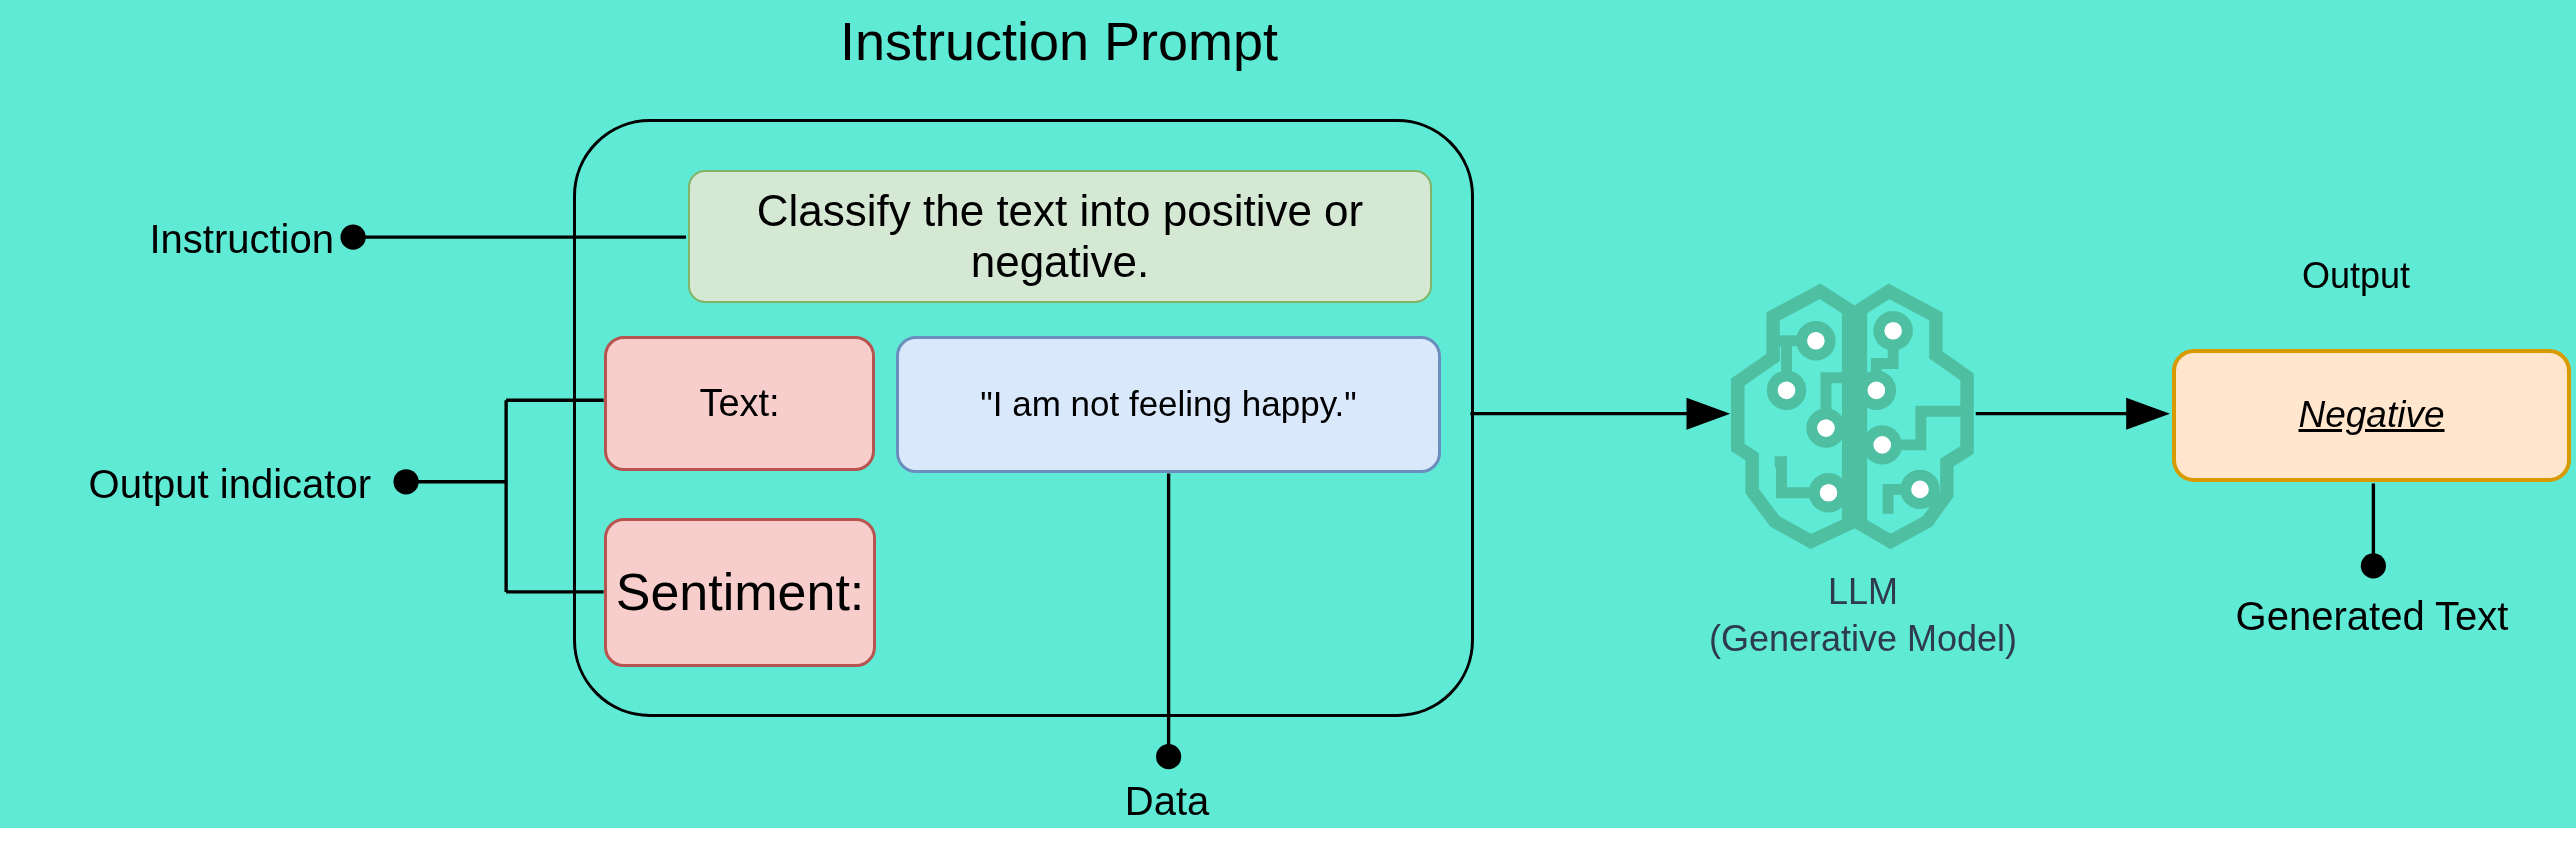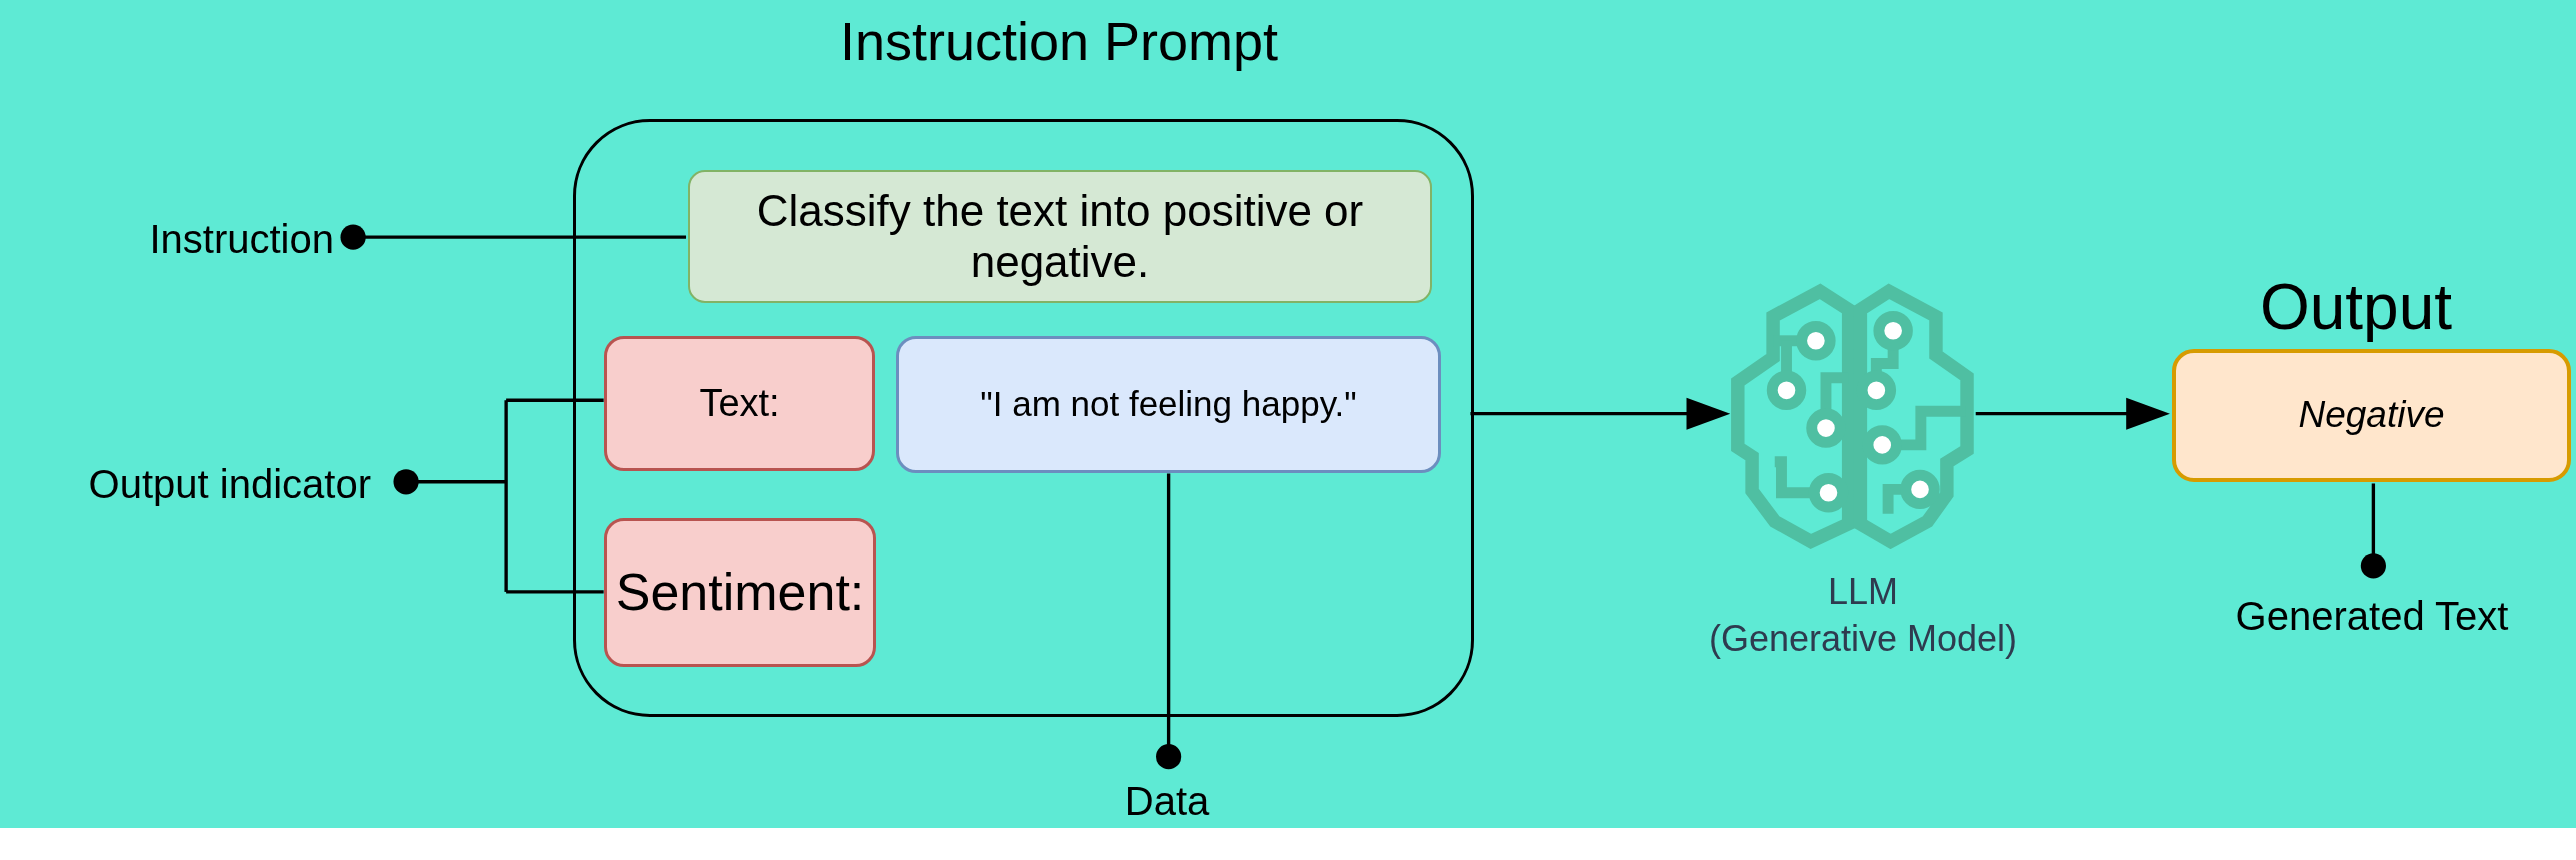--- a/index.html
+++ b/index.html
@@ -15,42 +15,42 @@
   }
   .lbl { position:absolute; line-height:1.1; }
 
   
   .prompt-container {
     left:573px; top:119px; width:895px; height:592px;
     border:3.4px solid #000; border-radius:77px; background:transparent;
   }
 
   .title-main   { left:807px;  top:11.8px;  width:504px; font-size:54px; text-align:center; }
-  .title-output { left:2146px; top:272px; width:420px; font-size:64px; text-align:center; }
+  .title-output { left:2146px; top:256px; width:420px; font-size:36px; text-align:center; }
 
   .green-box {
     left:688px; top:170px; width:744px; height:133px;
     background:#d5e8d4; border:2.5px solid #82b366; border-radius:17px; font-size:44px;
   }
   .text-box {
     left:604px; top:336px; width:271px; height:135px;
     background:#f8cecc; border:3.4px solid #b85450; border-radius:20px; font-size:38px;
   }
   .blue-box {
     left:896px; top:336px; width:545px; height:137px;
     background:#dae8fc; border:3.4px solid #6c8ebf; border-radius:20px; font-size:35px;
   }
   .sentiment-box {
     left:604px; top:518px; width:272px; height:149px;
     background:#f8cecc; border:3.4px solid #b85450; border-radius:20px; font-size:52px;
   }
   .output-box {
     left:2172px; top:349px; width:399px; height:133px;
     background:#ffe6cc; border:4.2px solid #d79b00; border-radius:22px;
-    font-size:37px; font-style:italic;
+    font-size:37px; font-style:italic;text-decoration:underline;
   }
 
   .callout { font-size:40px; }
   .callout-instruction { left:82px;  top:217px; width:252px; text-align:right; }
   .callout-output-ind  { left:26px;  top:462px; width:345px; text-align:right; }
   .callout-data        { left:1041px; top:779px; width:252px; text-align:center; }
   .callout-generated   { left:2162px; top:594px; width:420px; text-align:center; }
 
   .llm-label { color:#2e3b4f; text-align:center; font-size:36px; }
   .llm-name  { left:1695px; top:572px; width:336px; }

